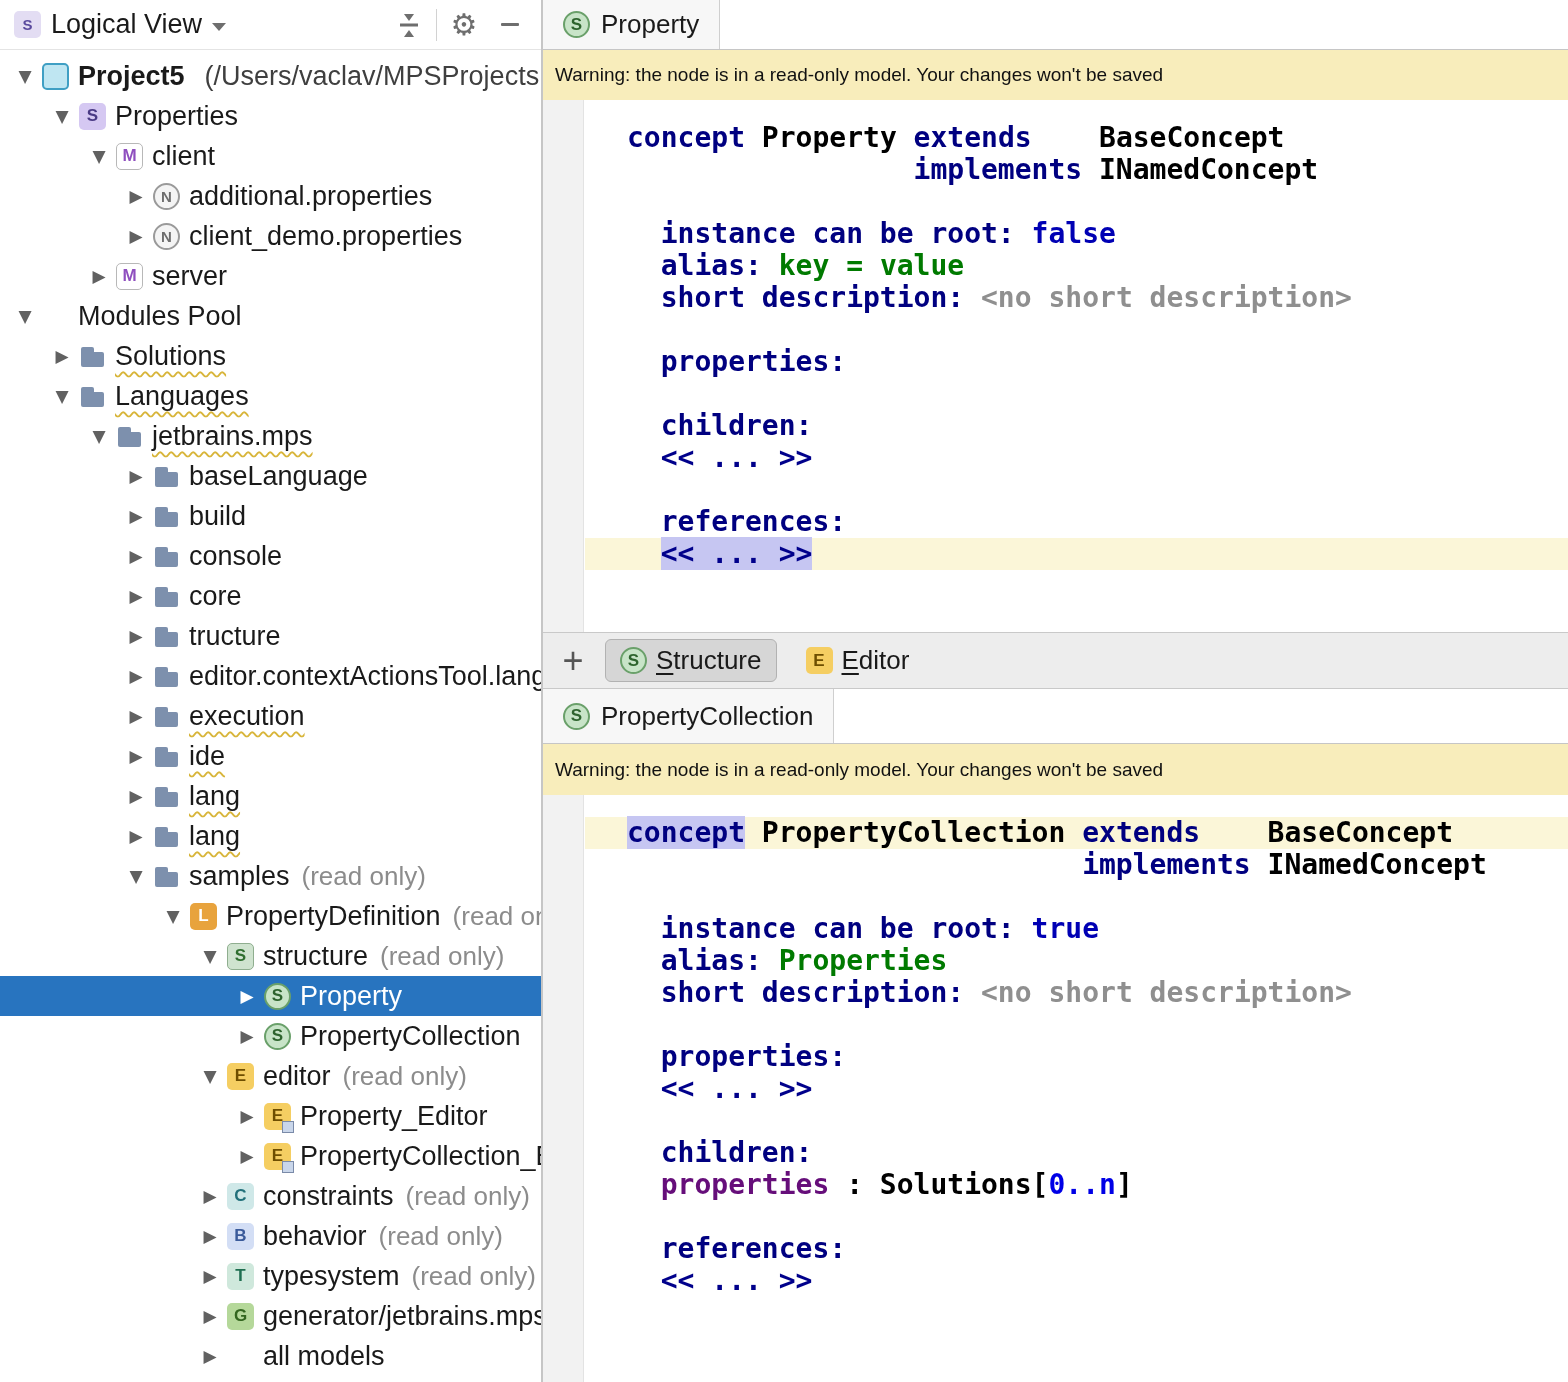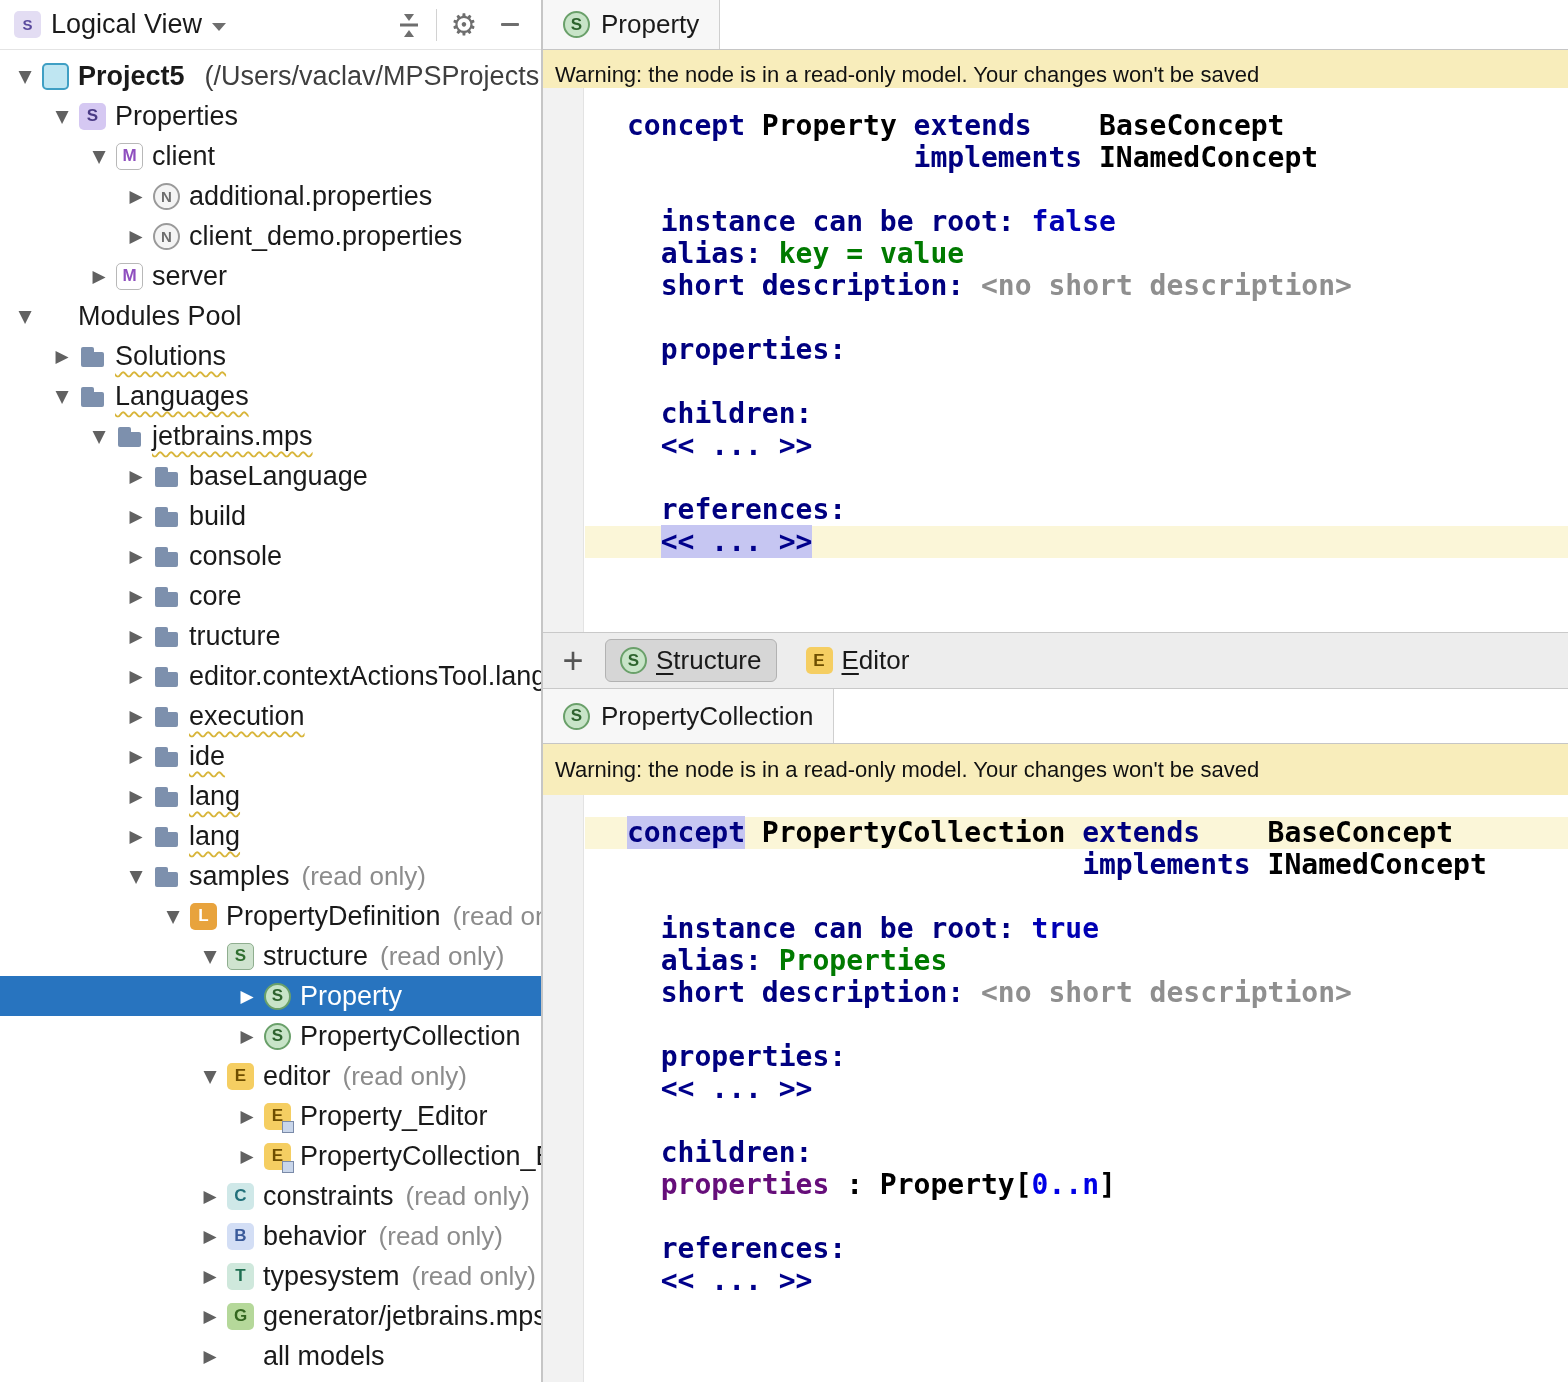--- a/index.html
+++ b/index.html
@@ -65,25 +65,25 @@
 
   
   .right-panel{position:absolute;top:0;left:543px;right:0;bottom:0;background:#fff;}
   .tabbar{position:absolute;left:0;right:0;height:50px;background:#ffffff;
           border-bottom:1px solid #c6c6c6;box-sizing:border-box;display:flex;}
   .tabbar.top{top:0;}
   .tabbar.bottom{top:689px;height:55px;}
   .etab{display:flex;align-items:center;gap:11px;padding:0 20px;background:#f7f7f7;
         border-right:1px solid #cfcfcf;font-size:26px;color:#1a1a1a;}
   .banner{position:absolute;left:0;right:0;height:50px;background:#f8edbb;display:flex;
-          align-items:center;padding-left:12px;font-size:22px;color:#111;box-sizing:border-box;}
+          align-items:center;padding-left:12px;font-size:19px;color:#111;box-sizing:border-box;}
   .banner.top{top:50px;}
   .banner.bottom{top:744px;height:51px;}
   .code-area{position:absolute;left:0;right:0;background:#fff;}
-  .code-area.top{top:88px;height:584px;}
+  .code-area.top{top:100px;height:584px;}
   .code-area.bottom{top:795px;bottom:0;}
   .gutter{position:absolute;left:0;top:0;bottom:0;width:41px;background:#f2f2f2;
           border-right:1px solid #e3e3e3;box-sizing:border-box;}
   .code-content{position:absolute;left:42px;right:0;top:22px;}
   .code-line{height:32px;line-height:32px;font-family:"DejaVu Sans Mono",monospace;font-size:28px;
              font-weight:bold;white-space:pre;padding-left:42px;}
   .code-line.hl{background:#fbf6d8;}
   .c-kw{color:#000080;}
   .c-pl{color:#000000;}
   .c-grn{color:#007a00;}
@@ -382,21 +382,21 @@
           <div class="code-line"><span class="c-pl">                           </span><span class="c-kw">implements</span><span class="c-pl"> INamedConcept</span></div>
           <div class="code-line">&nbsp;</div>
           <div class="code-line"><span class="c-pl">  </span><span class="c-kw">instance can be root:</span><span class="c-pl"> </span><span class="c-bool">true</span></div>
           <div class="code-line"><span class="c-pl">  </span><span class="c-kw">alias:</span><span class="c-pl"> </span><span class="c-grn">Properties</span></div>
           <div class="code-line"><span class="c-pl">  </span><span class="c-kw">short description:</span><span class="c-pl"> </span><span class="c-gry">&lt;no short description&gt;</span></div>
           <div class="code-line">&nbsp;</div>
           <div class="code-line"><span class="c-pl">  </span><span class="c-kw">properties:</span></div>
           <div class="code-line"><span class="c-pl">  </span><span class="c-cell">&lt;&lt; ... &gt;&gt;</span></div>
           <div class="code-line">&nbsp;</div>
           <div class="code-line"><span class="c-pl">  </span><span class="c-kw">children:</span></div>
-          <div class="code-line"><span class="c-pl">  </span><span class="c-prp">properties</span><span class="c-pl"> : Property[</span><span class="c-blu">0..n</span><span class="c-pl">]</span></div>
+          <div class="code-line"><span class="c-pl">  </span><span class="c-prp">properties</span><span class="c-pl"> : Solutions[</span><span class="c-blu">0..n</span><span class="c-pl">]</span></div>
           <div class="code-line">&nbsp;</div>
           <div class="code-line"><span class="c-pl">  </span><span class="c-kw">references:</span></div>
           <div class="code-line"><span class="c-pl">  </span><span class="c-cell">&lt;&lt; ... &gt;&gt;</span></div>
         </div>
     </div>
 
   </main>
 </div>
 
 </body></html>

